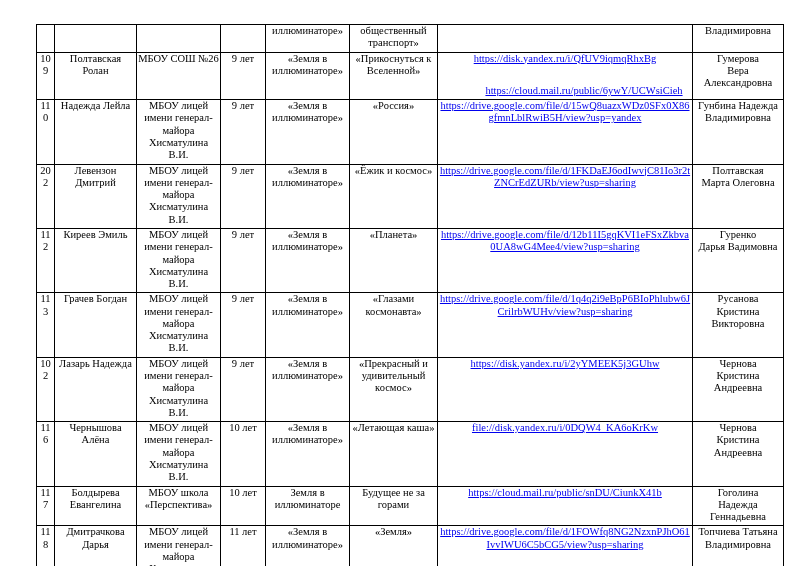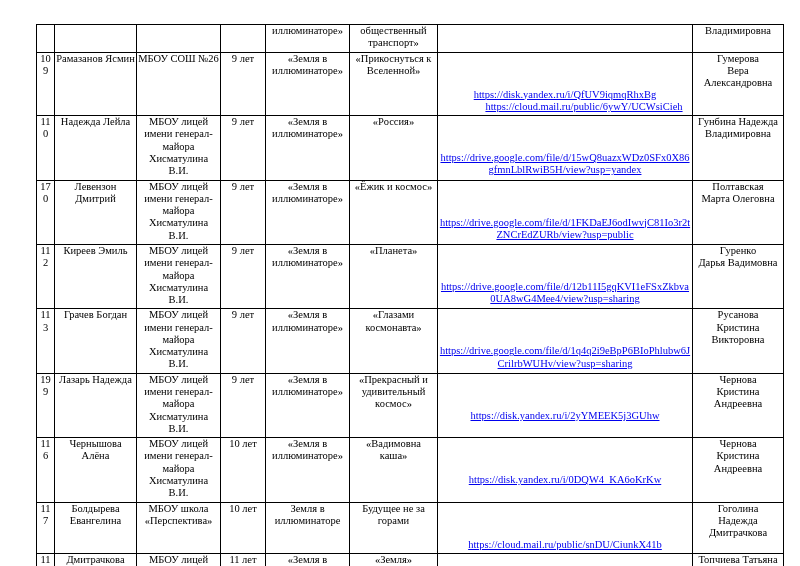--- a/index.html
+++ b/index.html
@@ -39,23 +39,22 @@
   }
   td.c-num { padding: 0; margin-left: 17px; }
   td.c-age { white-space: nowrap; margin-top: 16px; }
   td.c-links { white-space: normal; }
   a.link-block {
     display: block;
     color: #0000ee;
     text-decoration: underline;
     word-break: break-all;
     cursor: pointer;
-    margin-top: 36px;
-  }
-  a.link-block + a.link-block { margin-top: 0; padding-left: 38px; }
+  }
+  a.link-block + a.link-block { margin-top: 20px; padding-left: 38px; }
 </style>
 </head>
 <body>
 
 <div class="page">
   <table class="participants">
     <colgroup>
       <col style="width:18px">
       <col style="width:82px">
       <col style="width:84px">
@@ -72,21 +71,21 @@
     <td class="c-school"></td>
     <td class="c-age"></td>
     <td class="c-nom">иллюминаторе»</td>
     <td class="c-title">общественный
 транспорт»</td>
     <td class="c-links"></td>
     <td class="c-teacher">Владимировна</td>
   </tr>
         <tr>
     <td class="c-num">109</td>
-    <td class="c-name">Рамазанов Ясмин</td>
+    <td class="c-name">Полтавская Ролан</td>
     <td class="c-school">МБОУ СОШ №26</td>
     <td class="c-age">9 лет</td>
     <td class="c-nom">«Земля в
 иллюминаторе»</td>
     <td class="c-title">«Прикоснуться к
 Вселенной»</td>
     <td class="c-links"><a class="link-block" href="#">https://disk.yandex.ru/i/QfUV9iqmqRhxBg</a><a class="link-block" href="#">https://cloud.mail.ru/public/6ywY/UCWsiCieh</a></td>
     <td class="c-teacher">Гумерова
 Вера Александровна</td>
   </tr>
@@ -99,32 +98,32 @@
 Хисматулина В.И.</td>
     <td class="c-age">9 лет</td>
     <td class="c-nom">«Земля в
 иллюминаторе»</td>
     <td class="c-title">«Россия»</td>
     <td class="c-links"><a class="link-block" href="#">https://drive.google.com/file/d/15wQ8uazxWDz0SFx0X86gfmnLblRwiB5H/view?usp=yandex</a></td>
     <td class="c-teacher">Гунбина Надежда
 Владимировна</td>
   </tr>
         <tr>
-    <td class="c-num">170</td>
+    <td class="c-num">202</td>
     <td class="c-name">Левензон
 Дмитрий</td>
     <td class="c-school">МБОУ лицей
 имени генерал-
 майора
 Хисматулина В.И.</td>
     <td class="c-age">9 лет</td>
     <td class="c-nom">«Земля в
 иллюминаторе»</td>
     <td class="c-title">«Ёжик и космос»</td>
-    <td class="c-links"><a class="link-block" href="#">https://drive.google.com/file/d/1FKDaEJ6odIwvjC81Io3r2tZNCrEdZURb/view?usp=public</a></td>
+    <td class="c-links"><a class="link-block" href="#">https://drive.google.com/file/d/1FKDaEJ6odIwvjC81Io3r2tZNCrEdZURb/view?usp=sharing</a></td>
     <td class="c-teacher">Полтавская
 Марта Олеговна</td>
   </tr>
         <tr>
     <td class="c-num">112</td>
     <td class="c-name">Киреев Эмиль</td>
     <td class="c-school">МБОУ лицей
 имени генерал-
 майора
 Хисматулина В.И.</td>
@@ -146,21 +145,21 @@
     <td class="c-age">9 лет</td>
     <td class="c-nom">«Земля в
 иллюминаторе»</td>
     <td class="c-title">«Глазами
 космонавта»</td>
     <td class="c-links"><a class="link-block" href="#">https://drive.google.com/file/d/1q4q2i9eBpP6BIoPhlubw6JCrilrbWUHv/view?usp=sharing</a></td>
     <td class="c-teacher">Русанова
 Кристина Викторовна</td>
   </tr>
         <tr>
-    <td class="c-num">199</td>
+    <td class="c-num">102</td>
     <td class="c-name">Лазарь Надежда</td>
     <td class="c-school">МБОУ лицей
 имени генерал-
 майора
 Хисматулина В.И.</td>
     <td class="c-age">9 лет</td>
     <td class="c-nom">«Земля в
 иллюминаторе»</td>
     <td class="c-title">«Прекрасный и
 удивительный
@@ -173,39 +172,39 @@
     <td class="c-num">116</td>
     <td class="c-name">Чернышова
 Алёна</td>
     <td class="c-school">МБОУ лицей
 имени генерал-
 майора
 Хисматулина В.И.</td>
     <td class="c-age">10 лет</td>
     <td class="c-nom">«Земля в
 иллюминаторе»</td>
-    <td class="c-title">«Вадимовна каша»</td>
-    <td class="c-links"><a class="link-block" href="#">https://disk.yandex.ru/i/0DQW4_KA6oKrKw</a></td>
+    <td class="c-title">«Летающая каша»</td>
+    <td class="c-links"><a class="link-block" href="#">file://disk.yandex.ru/i/0DQW4_KA6oKrKw</a></td>
     <td class="c-teacher">Чернова
 Кристина Андреевна</td>
   </tr>
         <tr>
     <td class="c-num">117</td>
     <td class="c-name">Болдырева
 Евангелина</td>
     <td class="c-school">МБОУ школа
 «Перспектива»</td>
     <td class="c-age">10 лет</td>
     <td class="c-nom">Земля в
 иллюминаторе</td>
     <td class="c-title">Будущее не за
 горами</td>
     <td class="c-links"><a class="link-block" href="#">https://cloud.mail.ru/public/snDU/CiunkX41b</a></td>
     <td class="c-teacher">Гоголина
-Надежда Дмитрачкова</td>
+Надежда Геннадьевна</td>
   </tr>
         <tr>
     <td class="c-num">118</td>
     <td class="c-name">Дмитрачкова
 Дарья</td>
     <td class="c-school">МБОУ лицей
 имени генерал-
 майора
 Хисматулина В.И.</td>
     <td class="c-age">11 лет</td>

